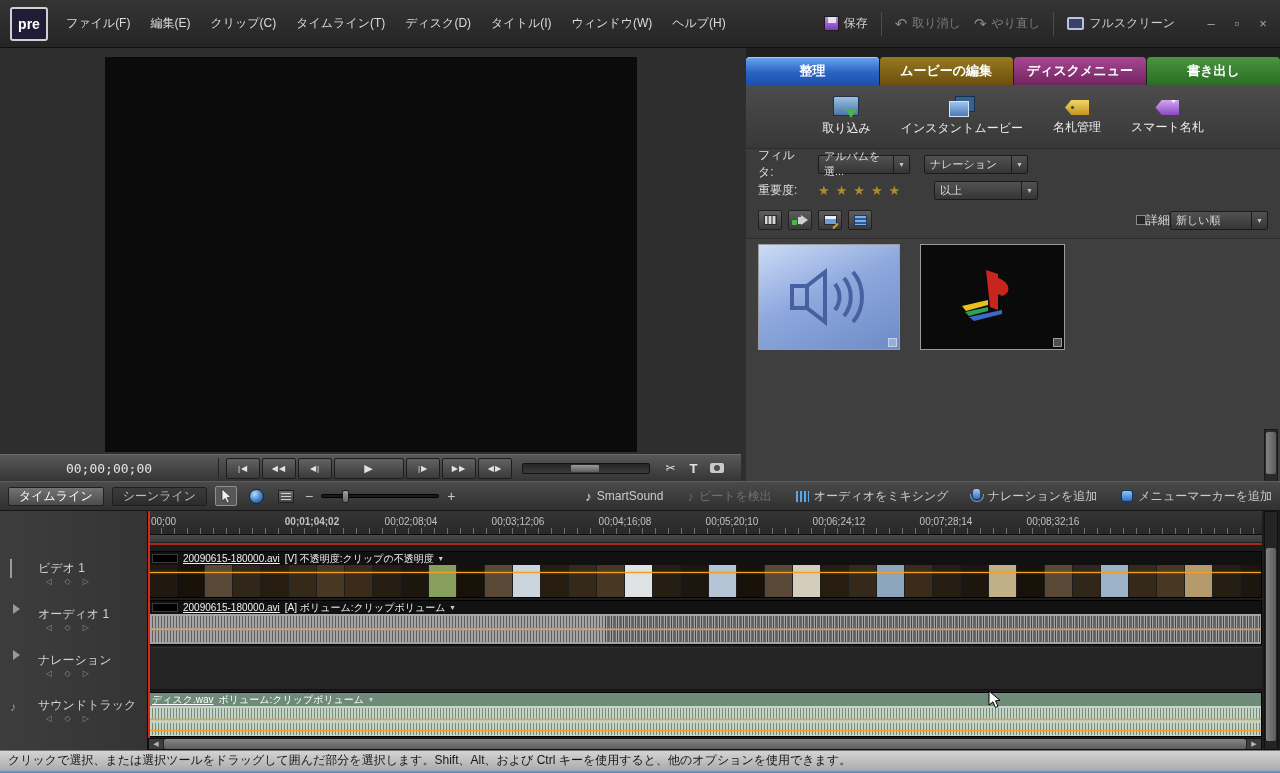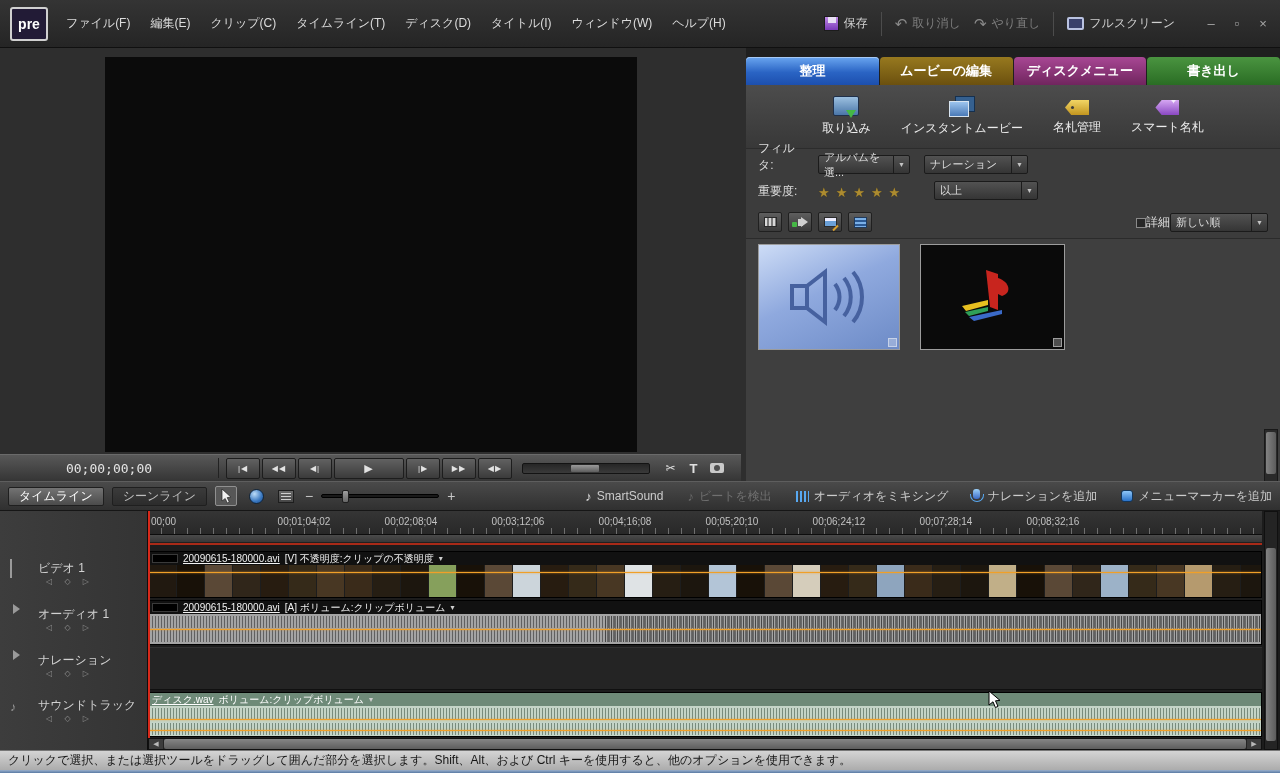--- a/index.html
+++ b/index.html
@@ -53,21 +53,21 @@
   .ai{width:26px;height:20px;position:relative}
   .ai0{background:linear-gradient(#9cc0e0,#4a76a8);border:1px solid #20304a;border-radius:2px}
   .ai0::after{content:"";position:absolute;right:2px;bottom:-3px;border-left:5px solid transparent;border-right:5px solid transparent;border-top:8px solid #45b845}
   .ai1{background:transparent}
   .ai1::before{content:"";position:absolute;left:6px;top:0;width:18px;height:14px;background:#35608f;border:1px solid #15304f}
   .ai1::after{content:"";position:absolute;left:0;top:5px;width:18px;height:14px;background:linear-gradient(#9cc4ee,#4a7ab8);border:1px solid #d8e4f0}
   .ai2{width:24px;height:15px;margin-top:3px;background:linear-gradient(#f2d565,#c2951f);clip-path:polygon(0 50%,26% 0,100% 0,100% 100%,26% 100%)}
   .ai2::after{content:"";position:absolute;left:6px;top:6px;width:3px;height:3px;border-radius:50%;background:#3c3c3c}
   .ai3{width:24px;height:15px;margin-top:3px;background:linear-gradient(#d5a6f2,#8a48c2);clip-path:polygon(0 50%,26% 0,100% 0,100% 100%,26% 100%)}
   .ai3::after{content:"✦";position:absolute;right:2px;top:-4px;color:#f4eafc;font-size:9px}
-  .row{position:absolute;left:12px;display:flex;align-items:flex-end;color:#dedede;font-size:12px}
+  .row{position:absolute;left:12px;display:flex;align-items:center;color:#dedede;font-size:12px}
   .row-filter{top:106px;height:20px;gap:8px}
   .row-rating{top:132px;height:20px;gap:8px}
   .row-tools{top:160px;height:24px;width:510px;gap:6px}
   .lbl{width:52px}
   .dd{height:19px;background:linear-gradient(#525252,#353535);border:1px solid #1b1b1b;border-radius:2px;display:flex;align-items:center;justify-content:space-between;color:#dcdcdc;font-size:11px;padding-left:5px;cursor:default}
   .dd .arr{border-left:1px solid #1b1b1b;padding:0 4px;font-size:7px;color:#c4c4c4;align-self:stretch;display:flex;align-items:center;margin-left:5px}
   .dd-album{width:92px}
   .dd-tag{width:104px;margin-left:6px}
   .dd-rating{width:104px;margin-left:4px}
   .dd-sort{width:98px}
@@ -384,21 +384,21 @@
         <div class="th-label" style="top: 141px;">ナレーション</div>
         <div class="th-nav" style="top: 158px;">◁ ◇ ▷</div>
         <div class="th-ico" style="top: 141px;"><span class="ico-spk"></span></div>
         <div class="th-label" style="top: 186px;">サウンドトラック</div>
         <div class="th-nav" style="top: 203px;">◁ ◇ ▷</div>
         <div class="th-ico" style="top: 186px;"><span class="ico-note">♪</span></div>
       </div>
     <div class="ruler" id="ruler">
         <div class="ticks"></div>
         <span class="r-label" style="left: 3px;">00;00</span>
-        <span class="r-label" style="left: 156px; transform: translateX(-50%);">00;01;04;02</span>
+        <span class="r-label" style="left: 164px; transform: translateX(-50%); font-weight: bold;">00;01;04;02</span>
         <span class="r-label" style="left: 263px; transform: translateX(-50%);">00;02;08;04</span>
         <span class="r-label" style="left: 370px; transform: translateX(-50%);">00;03;12;06</span>
         <span class="r-label" style="left: 477px; transform: translateX(-50%);">00;04;16;08</span>
         <span class="r-label" style="left: 584px; transform: translateX(-50%);">00;05;20;10</span>
         <span class="r-label" style="left: 691px; transform: translateX(-50%);">00;06;24;12</span>
         <span class="r-label" style="left: 798px; transform: translateX(-50%);">00;07;28;14</span>
         <span class="r-label" style="left: 905px; transform: translateX(-50%);">00;08;32;16</span>
       </div>
     <div class="workbar"></div>
     <div class="redline"></div>

